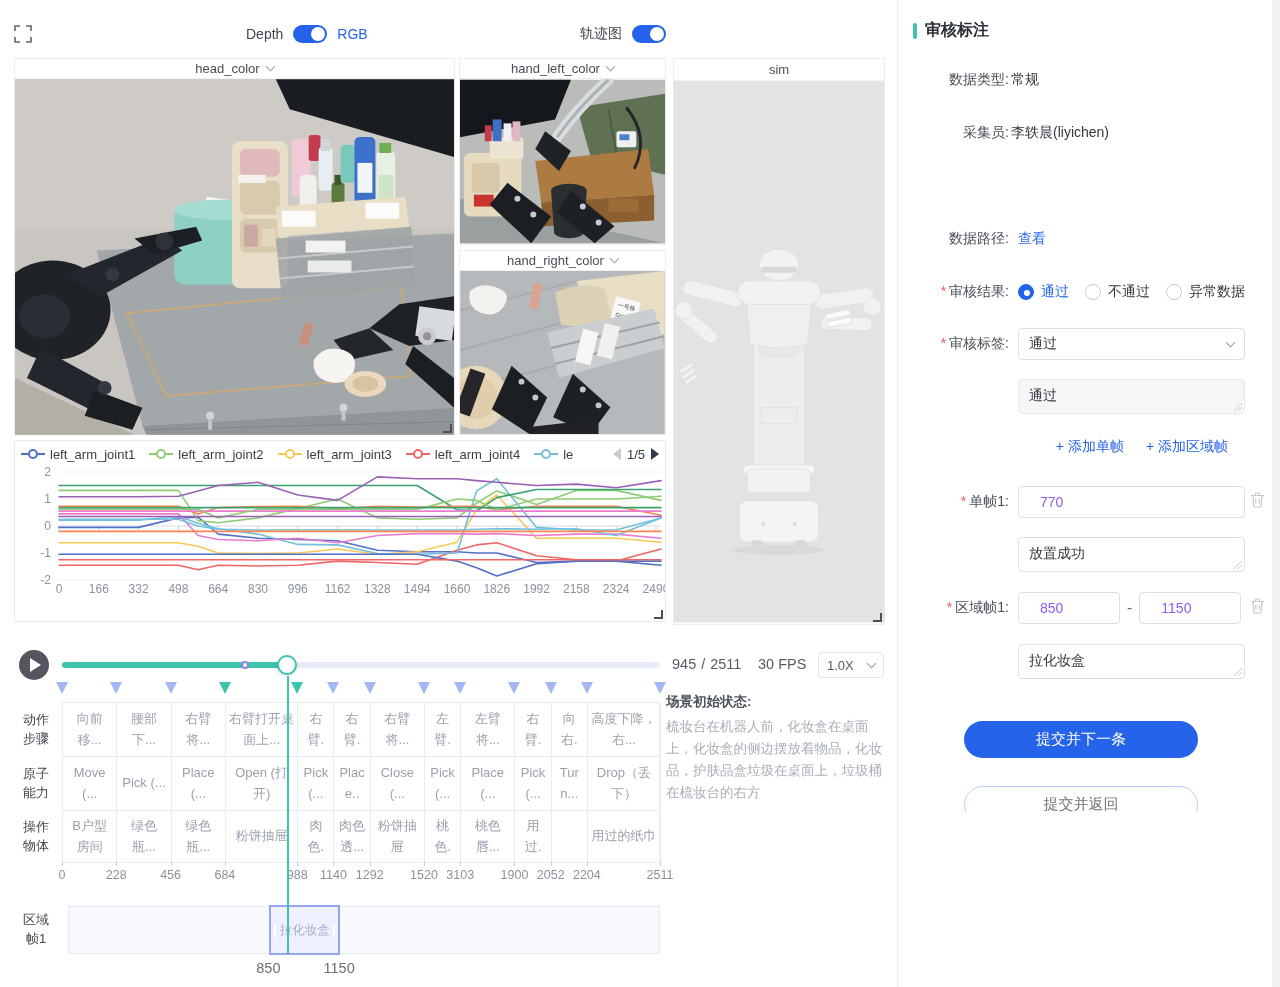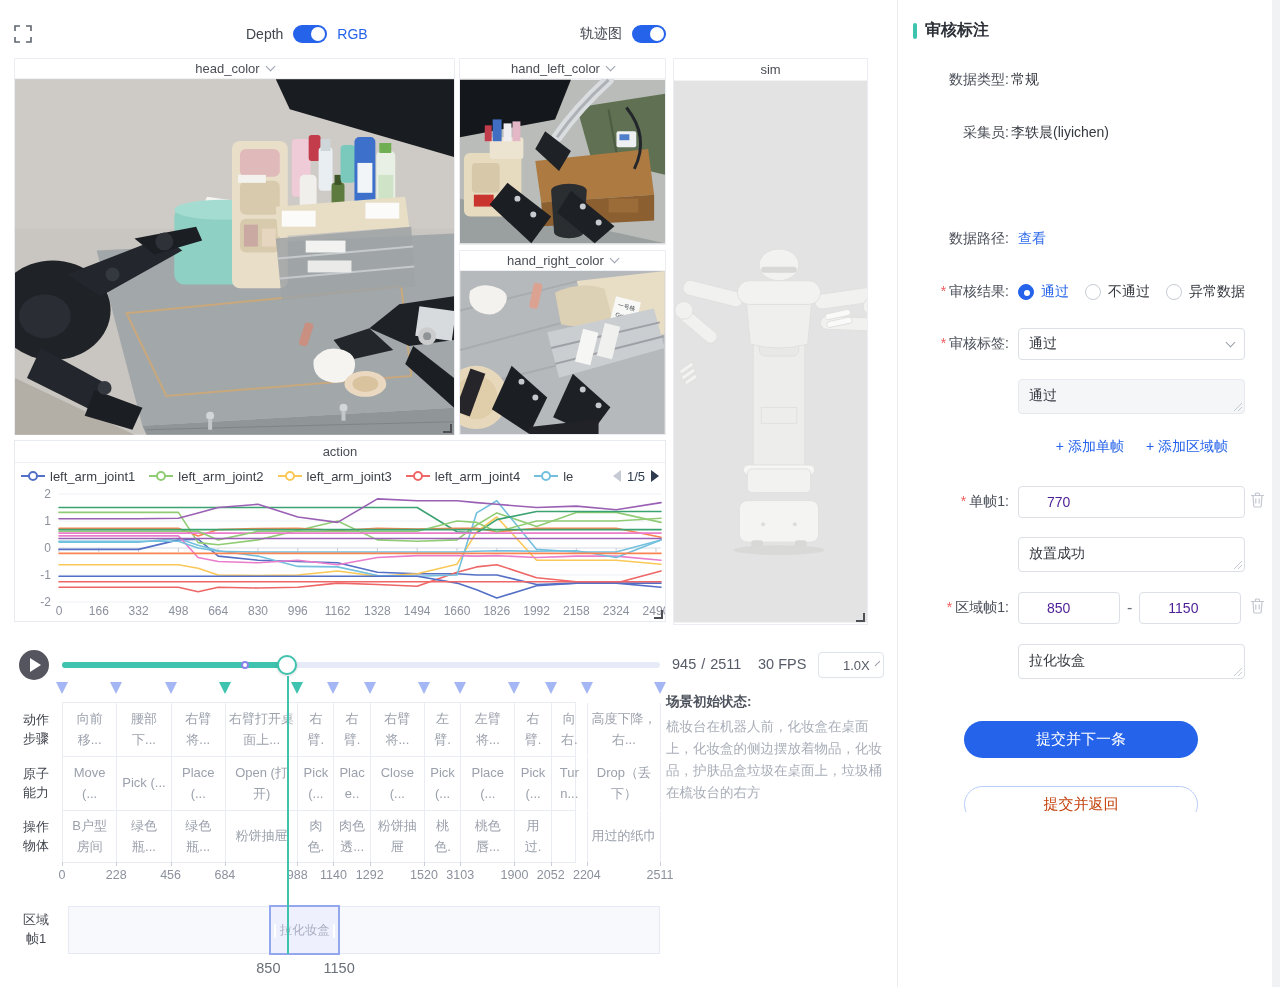--- a/index.html
+++ b/index.html
@@ -33,27 +33,27 @@
 #chart-svg{display:block}
 
 #play-btn{left:19px;top:650px;width:30px;height:30px;border-radius:50%;background:#54555e;cursor:pointer;display:flex;align-items:center;justify-content:center}
 #play-btn i{width:0;height:0;border-left:11px solid #fff;border-top:7px solid transparent;border-bottom:7px solid transparent;margin-left:3px}
 #slider-track{left:62px;top:662px;width:598px;height:6px;border-radius:3px;background:#e6ebf7;cursor:pointer}
 #slider-fill{left:0;top:0;height:6px;border-radius:3px;background:#3ec3ae}
 #slider-dot{top:-1px;width:8px;height:8px;border-radius:50%;background:#fff;border:2px solid #8a84e8}
 #slider-handle{top:-7px;width:20px;height:20px;border-radius:50%;background:#fff;border:2px solid #3ec3ae;box-shadow:0 1px 3px rgba(0,0,0,.15);cursor:grab}
 #pos-text{left:672px;top:656px;font-size:14.5px;color:#555b66;display:flex;gap:5px}
 #fps-text{left:758px;top:656px;font-size:14.5px;color:#555b66}
-#speed-select{left:818px;top:652px;width:66px;height:26px;border:1px solid #dfe3ea;border-radius:4px;display:flex;align-items:center;justify-content:space-between;padding:0 24px;font-size:13px;color:#555b66;cursor:pointer}
+#speed-select{left:818px;top:652px;width:66px;height:26px;border:1px solid #dfe3ea;border-radius:4px;display:flex;align-items:center;justify-content:space-between;padding:0 8px;font-size:13px;color:#555b66;cursor:pointer}
 
 #markers-row{left:0;top:682px;width:897px;height:14px}
 .marker{position:absolute;top:0;width:0;height:0;border-left:6px solid transparent;border-right:6px solid transparent;border-top:12px solid #a4b6f3;cursor:pointer}
 .marker.teal{border-top-color:#3ec3ae}
 .rowlab{position:absolute;left:14px;width:44px;display:flex;align-items:center;justify-content:center;text-align:center;font-size:13px;color:#41454e;font-weight:500;white-space:pre-line;line-height:1.45}
-.trow{position:absolute;left:62px;width:514px;border:1px solid #e9ecf2;background:#fff}
+.trow{position:absolute;left:62px;width:598px;border:1px solid #e9ecf2;background:#fff}
 .cell{position:absolute;top:0;bottom:0;border-right:1px solid #e9ecf2;display:flex;align-items:center;justify-content:center;text-align:center;font-size:13px;color:#9ba1ac;padding:0 3px;overflow:hidden;cursor:pointer}
 .cell span{display:-webkit-box;-webkit-line-clamp:2;-webkit-box-orient:vertical;overflow:hidden;word-break:break-all;line-height:1.55}
 #frame-axis{left:0;top:862px;width:897px;height:24px}
 .axtick{position:absolute;top:0;width:1px;height:4px;background:#c9ced6}
 .axlab{position:absolute;top:6px;transform:translateX(-50%);font-size:12.5px;color:#8b919d}
 
 #scene-box{left:666px;top:693px;width:228px}
 #scene-box h4{font-size:13.5px;color:#4d525c;margin-bottom:5px}
 #scene-box p{font-size:13.5px;color:#a8aeb8;line-height:1.62}
 
@@ -74,31 +74,31 @@
 .r-val{margin-left:2px;color:#34383f;font-size:14px}
 .r-link{margin-left:9px;color:#2f6bea;font-size:14px;cursor:pointer}
 #rp-title{left:15px;top:20px;display:flex;align-items:center;gap:8px;font-size:16px;font-weight:bold;color:#2b2f36}
 #rp-title .bar{width:4px;height:16px;background:#3ec3ae;border-radius:2px}
 .radio{width:16px;height:16px;border-radius:50%;border:1px solid #c8ccd4;background:#fff;flex:none;cursor:pointer}
 .radio.sel{background:#2563eb;border-color:#2563eb;position:relative}
 .radio.sel::after{content:"";position:absolute;left:5px;top:5px;width:6px;height:6px;border-radius:50%;background:#fff}
 .radio-lab{margin-left:7px;font-size:14px;color:#34383f;cursor:pointer}
 .radio-lab.sel{color:#2563eb}
 .rp-select{margin-left:9px;width:227px;height:32px;border:1px solid #dcdfe6;border-radius:4px;display:flex;align-items:center;justify-content:space-between;padding:0 10px;font-size:14px;color:#34383f;cursor:pointer}
-.rp-input{margin-left:9px;width:227px;height:32px;border:1px solid #dcdfe6;border-radius:4px;padding:0 28px;font-size:14px;color:#4c1d95;font-family:inherit}
+.rp-input{margin-left:9px;width:227px;height:32px;border:1px solid #dcdfe6;border-radius:4px;padding:0 21px;font-size:14px;color:#8b5cf6;font-family:inherit}
 .rp-input.small{width:102px}
 .rp-area{margin-left:9px;width:227px;height:35px;border:1px solid #dcdfe6;border-radius:4px;padding:6px 10px;font-size:14px;color:#34383f;resize:none;font-family:inherit;line-height:1.4;overflow:hidden;background:#fff}
 .rp-area.gray{background:#f5f6f8;border-color:#e6e9ee}
 .area-wrap{position:relative;display:flex}
 .resz{position:absolute;right:3px;bottom:3px;pointer-events:none}
 .dash{margin:0 7px;color:#6a7078}
 .trash{position:absolute;left:352px;cursor:pointer}
 .addlink{color:#2563eb;font-size:14px;cursor:pointer}
 .btn-primary{width:234px;height:37px;border:none;border-radius:19px;background:#2563eb;color:#fff;font-size:15px;cursor:pointer;font-family:inherit}
-.btn-ghost{width:234px;height:37px;border:1px solid #b9cdfa;border-radius:19px;background:#fff;color:#c2410c;font-size:15px;cursor:pointer;font-family:inherit}
+.btn-ghost{width:234px;height:37px;border:1px solid #b9cdfa;border-radius:19px;background:#fff;color:#737373;font-size:15px;cursor:pointer;font-family:inherit}
 #btn2wrap{position:absolute;left:66px;top:786px;width:234px;height:26px;overflow:hidden}
 </style>
 </head>
 <body>
 
 <div id="app">
 
   <div class="abs" id="fullscreen-btn">
     <svg width="20" height="20" viewBox="0 0 20 20" fill="none" stroke="#5f646e" stroke-width="1.6">
       <path d="M2 7V2h5"></path>
@@ -270,21 +270,21 @@
         <polygon points="114,104 152,138 132,165 94,148" fill="#1d2025"></polygon>
         <circle cx="62" cy="112" r="3" fill="#c5c9cd"></circle>
           <circle cx="76" cy="128" r="3" fill="#c5c9cd"></circle>
         <circle cx="124" cy="120" r="3" fill="#c5c9cd"></circle>
           <circle cx="140" cy="136" r="3" fill="#c5c9cd"></circle>
         <polygon points="70,158 140,150 140,165 70,165" fill="#202227"></polygon>
       </svg>
     </div>
   </div>
 
-  <div class="cam-panel" style="left:673px;top:58px;width:195px;height:567px">
+  <div class="cam-panel" style="left:673px;top:58px;width:212px;height:567px">
     <div class="cam-header" style="border-bottom:none">
       <span>sim</span>
     </div>
     <div class="cam-body" style="height:545px">
       <svg viewBox="0 0 212 547" width="210" height="545">
         <rect width="212" height="547" fill="#e3e3e3"></rect>
         <g fill="#f1f1f0" stroke="#e0e0df" stroke-width="1">
           <rect x="80" y="224" width="52" height="170" fill="#ededec"></rect>
           <rect x="88" y="330" width="36" height="16" fill="none"></rect>
           <rect x="86" y="258" width="40" height="20" rx="6" fill="#e8e8e7"></rect>
@@ -315,21 +315,20 @@
           <rect x="78" y="464" width="12" height="7" rx="3" fill="#d8d8d7" stroke="none"></rect>
           <rect x="122" y="464" width="12" height="7" rx="3" fill="#d8d8d7" stroke="none"></rect>
         </g>
         <ellipse cx="106" cy="474" rx="46" ry="5" fill="#d9d9d8"></ellipse>
       </svg>
       <i class="corner"></i>
     </div>
   </div>
 
   <div id="chart-panel">
-    <div id="chart-title">action</div>
     <div id="chart-legend">
       <div id="legend-items">
           <span class="lg-item">
             <svg width="24" height="10">
               <line x1="0" y1="5" x2="24" y2="5" stroke="#5470c6" stroke-width="2"></line>
               <circle cx="12" cy="5" r="4" fill="#fff" stroke="#5470c6" stroke-width="2"></circle>
             </svg>
             <i style="font-style: normal;">left_arm_joint1</i>
           </span>
           <span class="lg-item">

